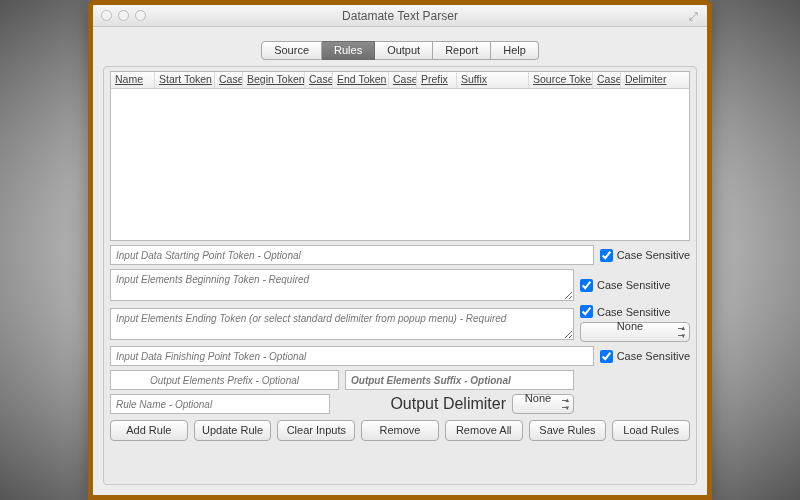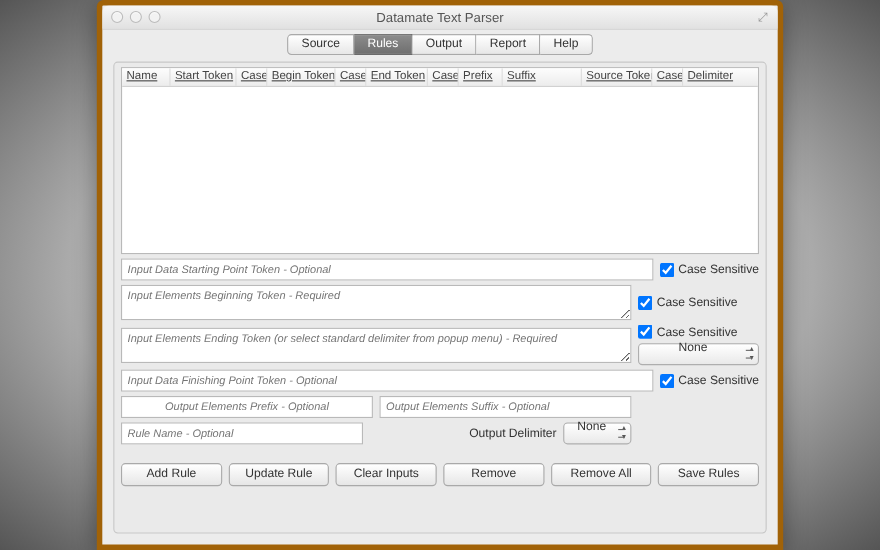--- a/index.html
+++ b/index.html
@@ -59,21 +59,21 @@
     position: absolute;
     right: 6px; top: 5px;
     width: 12px; height: 12px;
     color: #9a9a9a;
     font-size: 11px;
     line-height: 12px;
   }
   .segmented {
     display: flex;
     justify-content: center;
-    margin: 4px 0 6px 0;
+    margin: 14px 0 6px 0;
   }
   .seg {
     height: 19px;
     padding: 0 12px;
     background: linear-gradient(#ffffff, #e7e7e7);
     border: 1px solid #a9a9a9;
     border-left-width: 0;
     font-size: 11px;
     line-height: 17px;
     color: #333;
@@ -156,34 +156,34 @@
     position: absolute;
     right: 5px; top: 3px;
     width: 7px; height: 12px;
     background:
       linear-gradient(#666,#666) no-repeat center 2px/6px 1px,
       linear-gradient(#666,#666) no-repeat center 9px/6px 1px;
   }
   .select .arrows {
     position:absolute; right:4px; top:1px; font-size:7px; line-height:8px; color:#555;
   }
-  .btnbar { display:flex; gap:6px; margin-top:13px; }
+  .btnbar { display:flex; gap:6px; margin-top:2px; }
   .btn {
     flex:1;
     height: 21px;
     background: linear-gradient(#ffffff,#e6e6e6);
     border: 1px solid #a9a9a9;
     border-radius: 4px;
     font-size: 11px;
     color:#333;
     text-align:center;
     line-height:19px;
     box-shadow: 0 1px 0 rgba(255,255,255,0.6) inset;
   }
-  .lbl { color:#333; font-size:11px; }
+  .lbl { color:#333; font-size:16px; }
 </style>
 </head>
 <body>
 
 <div class="window">
   <div class="titlebar">
     <div class="traffic">
       <span></span>
       <span></span>
       <span></span>
@@ -254,21 +254,21 @@
     <div class="row1">
       <input class="textfield" style="flex: 1 1 0%;" placeholder="Input Data Finishing Point Token - Optional">
       <label class="chk">
         <input type="checkbox" checked="" style="">
         <span>Case Sensitive</span>
       </label>
     </div>
 
     <div class="row1">
       <input class="textfield" style="flex: 1 1 0%; text-align: center;" placeholder="Output Elements Prefix - Optional">
-      <input class="textfield" style="flex: 1 1 0%;" placeholder="Output Elements Suffix - Optional">
+      <input class="textfield" style="flex: 1 1 0%; font-weight: bold;" placeholder="Output Elements Suffix - Optional">
       <div style="width:110px"></div>
     </div>
 
     <div class="row1">
       <input class="textfield" style="width: 220px;" placeholder="Rule Name - Optional">
       <div style="flex:1"></div>
       <span class="lbl">Output Delimiter</span>
       <div class="select">
         <span>None</span>
         <span class="arrows">▴<br>▾</span>
@@ -276,16 +276,17 @@
       <div style="width:110px"></div>
     </div>
 
     <div class="btnbar">
       <div class="btn">Add Rule</div>
       <div class="btn">Update Rule</div>
       <div class="btn">Clear Inputs</div>
       <div class="btn">Remove</div>
       <div class="btn">Remove All</div>
       <div class="btn">Save Rules</div>
+      <div class="btn">Load Rules</div>
     </div>
 
   </div>
 </div>
 
 </body></html>

